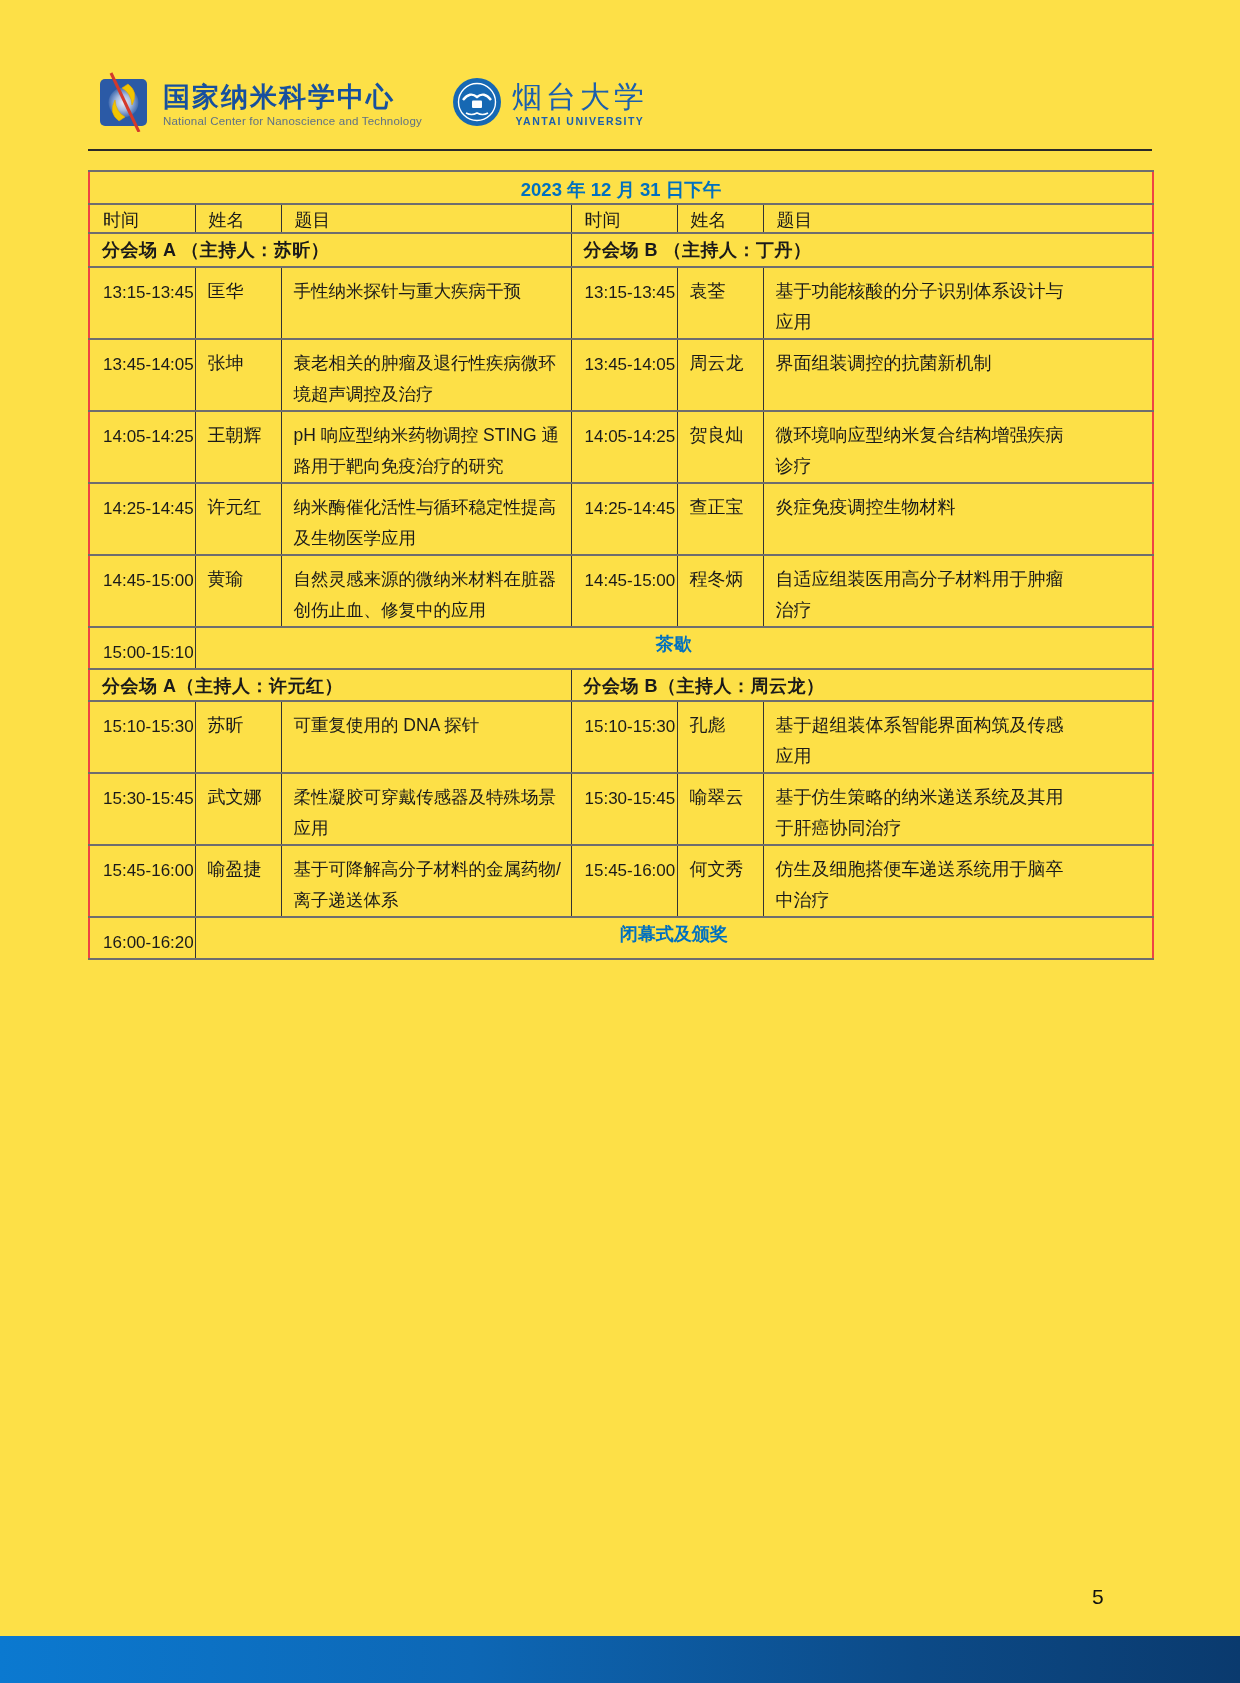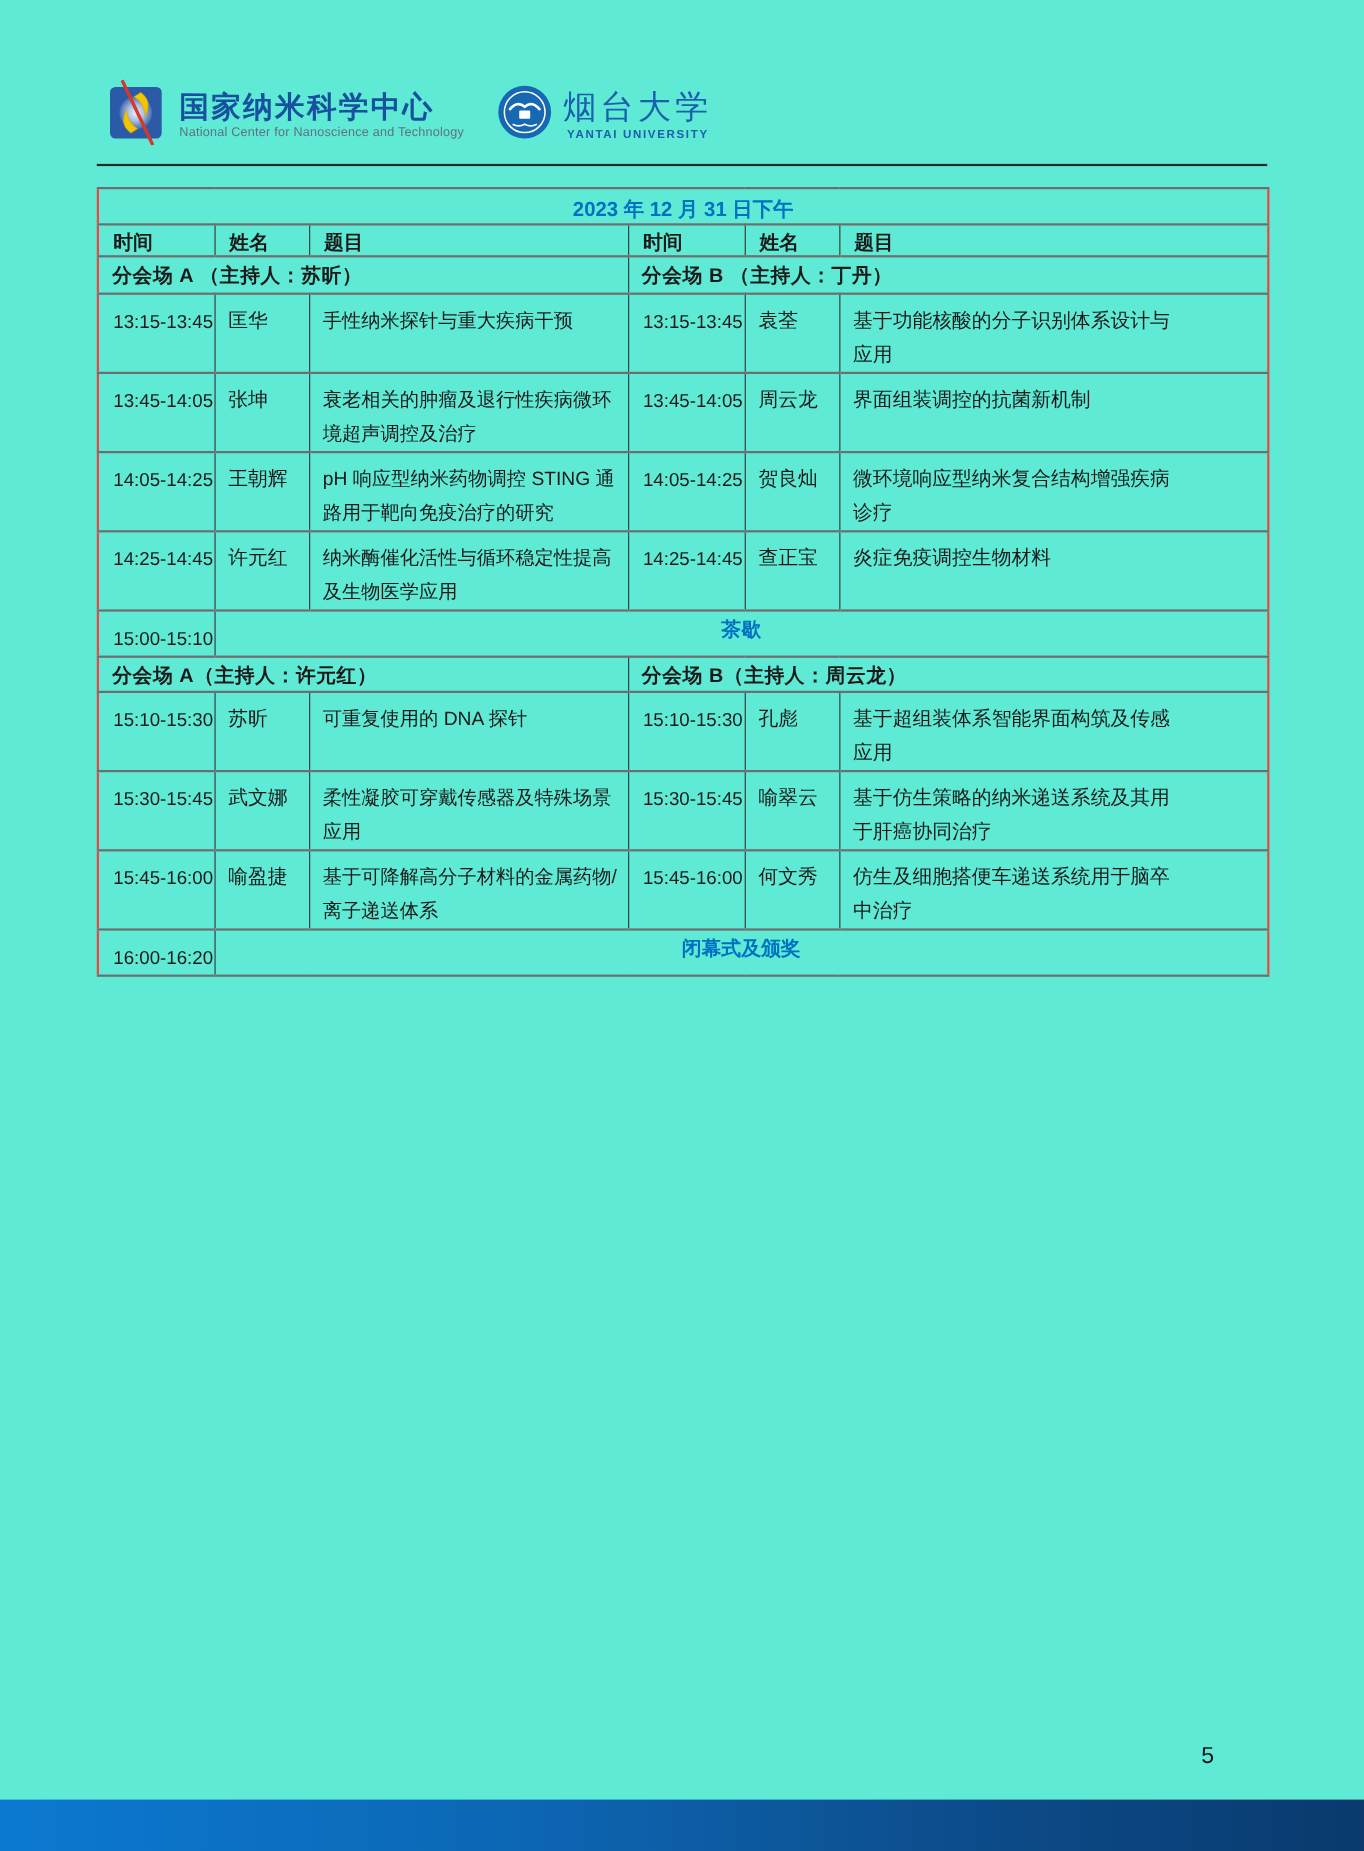--- a/index.html
+++ b/index.html
@@ -1,17 +1,17 @@
 <!DOCTYPE html>
 <html><head>
 <meta charset="utf-8">
 <style>
   html,body{margin:0;padding:0;background:#ffffff;}
   .page{
-    position:relative;width:1240px;height:1683px;background:#5eead4;overflow:hidden;
+    position:relative;width:1240px;height:1683px;background:#fde047;overflow:hidden;
     font-family:"Liberation Sans","DejaVu Sans",sans-serif;color:#1a1a1a;
   }
   
   .logos{position:absolute;top:72px;left:95px;display:flex;align-items:center;gap:30px;}
   .logo-block{display:flex;align-items:center;gap:10px;}
   .ncnst-text .cn{font-size:27px;font-weight:bold;color:#17509e;letter-spacing:2px;line-height:30px;}
   .ncnst-text .en{font-size:11.5px;color:#5f7186;margin-top:3px;letter-spacing:0.2px;}
   .yt-text{display:flex;flex-direction:column;align-items:center;}
   .yt-text .cn{font-size:30px;color:#1b5fae;font-family:Liberation Serif, serif;letter-spacing:4px;line-height:32px;}
   .yt-text .en{font-size:10.5px;font-weight:bold;color:#1b5fae;letter-spacing:1.5px;margin-top:2px;}
@@ -30,21 +30,21 @@
     border-left:1px solid #333;border-right:1px solid #333;
     border-top:2px solid #6e6e6e;border-bottom:2px solid #6e6e6e;
     vertical-align:top;overflow:hidden;
   }
   .rh32{height:32px}.rh28{height:28px}.rh30{height:34px}.rh69{height:69px}
   .rh63{height:63px}.rh62{height:62px}.rh58{height:58px}.rh61{height:61px}
   .c-date{
     text-align:center;font-weight:bold;font-size:18.5px;color:#0070C0;
     padding-top:5px;vertical-align:middle;
   }
-  .c-colhead{font-weight:bold;font-size:18px;padding:3px 6px 0 13px;}
+  .c-colhead{font-weight:normal;font-size:18px;padding:3px 6px 0 13px;}
   .c-session{font-weight:bold;font-size:18px;padding:4px 6px 0 12px;letter-spacing:0.5px;}
   .c-time{font-size:17px;padding:9px 4px 0 13px;line-height:31px;white-space:nowrap;margin-left:40px;}
   .c-name{font-size:18px;padding:8px 4px 0 12px;line-height:31px;}
   .c-title{font-size:18px;padding:8px 2px 0 12px;line-height:31px;}
   .c-title-a{font-size:17.5px;}
   .w296{display:inline-block;max-width:296px;}
   .c-break{
     text-align:center;font-weight:bold;font-size:18px;color:#0070C0;
     padding-top:4px;vertical-align:middle;margin-left:20px;
   }
@@ -153,20 +153,28 @@
       <td class="c-title"><span class="w296">微环境响应型纳米复合结构增强疾病诊疗</span></td>
     </tr>
     <tr class="rh62">
       <td class="c-time">14:25-14:45</td>
       <td class="c-name">许元红</td>
       <td class="c-title c-title-a">纳米酶催化活性与循环稳定性提高及生物医学应用</td>
       <td class="c-time">14:25-14:45</td>
       <td class="c-name">查正宝</td>
       <td class="c-title"><span class="w296">炎症免疫调控生物材料</span></td>
     </tr>
+    <tr class="rh58">
+      <td class="c-time">14:45-15:00</td>
+      <td class="c-name">黄瑜</td>
+      <td class="c-title c-title-a">自然灵感来源的微纳米材料在脏器创伤止血、修复中的应用</td>
+      <td class="c-time">14:45-15:00</td>
+      <td class="c-name">程冬炳</td>
+      <td class="c-title"><span class="w296">自适应组装医用高分子材料用于肿瘤治疗</span></td>
+    </tr>
 
     <tr class="rh30">
       <td class="c-time">15:00-15:10</td>
       <td colspan="5" class="c-break">茶歇</td>
     </tr>
 
     <tr class="rh32">
       <td colspan="3" class="c-session">分会场 A（主持人：许元红）</td>
       <td colspan="3" class="c-session">分会场 B（主持人：周云龙）</td>
     </tr>

